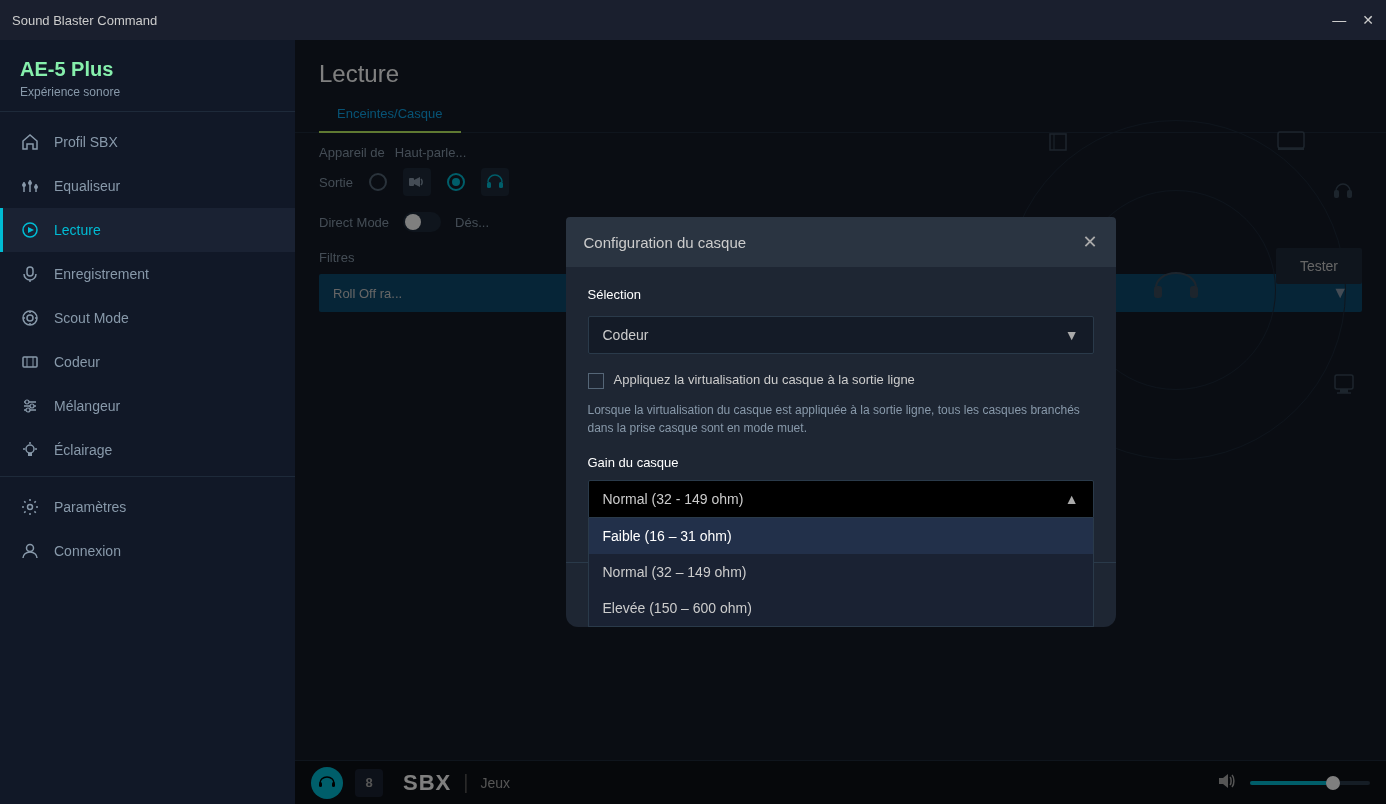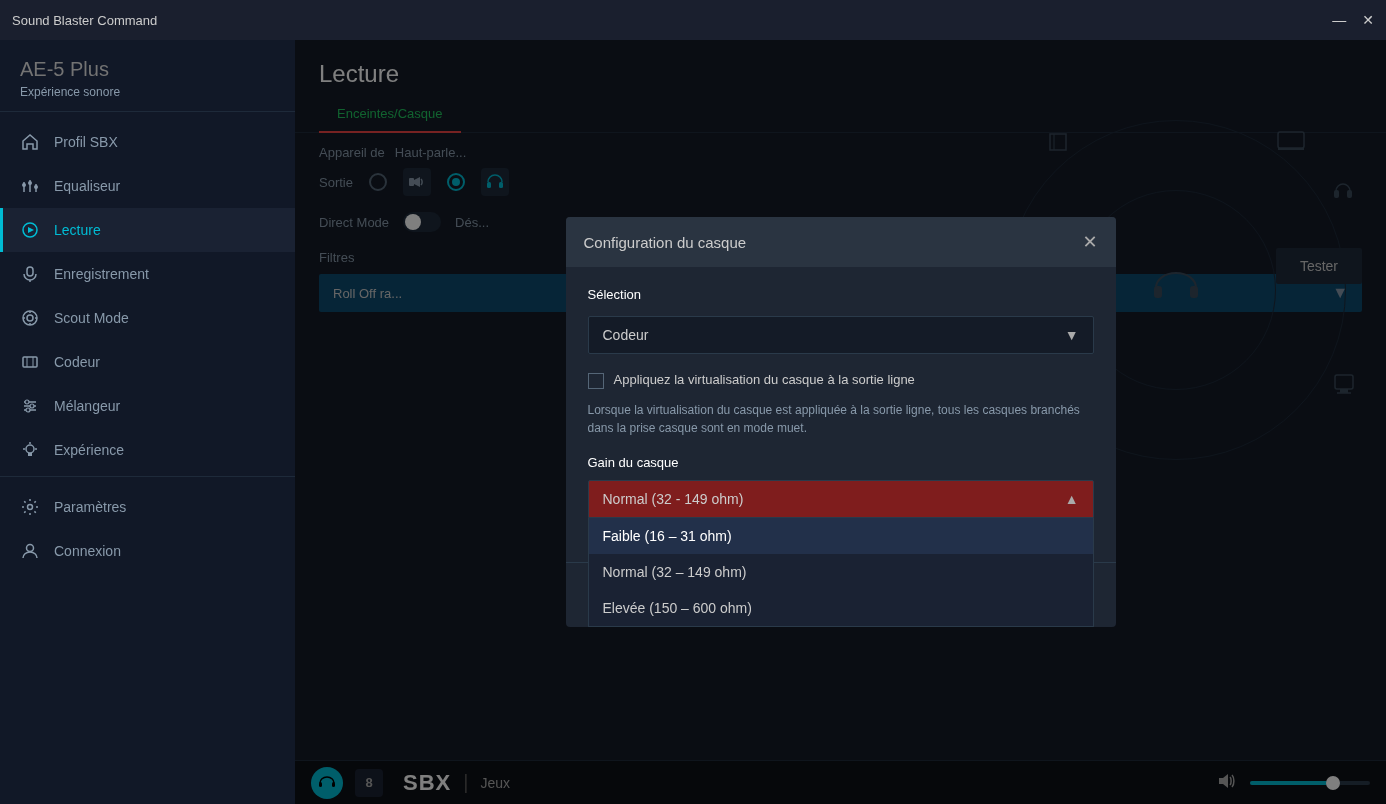--- a/index.html
+++ b/index.html
@@ -52,23 +52,23 @@
     
     .sidebar {
       width: 295px;
       background: #111827;
       display: flex;
       flex-direction: column;
       flex-shrink: 0;
       padding-bottom: 0;
     }
     .device-name {
-      color: #737373;
+      color: #86efac;
       font-size: 20px;
-      font-weight: 400;
+      font-weight: 700;
       padding: 18px 20px 4px 20px;
     }
     .experience-label {
       color: #8899aa;
       font-size: 12px;
       padding: 0 20px 12px 20px;
     }
     .sidebar-divider {
       height: 1px;
       background: #1e2a3a;
@@ -198,22 +198,22 @@
     }
     .tab {
       padding: 10px 18px;
       font-size: 13px;
       color: #8899aa;
       cursor: pointer;
       border-bottom: 2px solid transparent;
       margin-bottom: -1px;
     }
     .tab.active {
-      color: #22c55e;
-      border-bottom: 2px solid #ef4444;
+      color: #0ea5e9;
+      border-bottom: 2px solid #bef264;
     }
 
     
     .bg-circle {
       position: absolute;
       right: 40px;
       top: 80px;
       width: 340px;
       height: 340px;
       border-radius: 50%;
@@ -297,21 +297,21 @@
       top: 0; left: 0; right: 0; bottom: 0;
       background: rgba(0,0,0,0.5);
       z-index: 100;
       display: flex;
       align-items: center;
       justify-content: center;
     }
     .modal {
       background: #1e2633;
       width: 550px;
-      border-radius: 4px;
+      border-radius: 12px;
       overflow: visible;
       position: relative;
     }
     .modal-header {
       background: #2a3441;
       padding: 14px 18px;
       display: flex;
       align-items: center;
       justify-content: space-between;
       border-radius: 4px 4px 0 0;
@@ -382,21 +382,21 @@
       margin-bottom: 10px;
       font-weight: 500;
     }
     .gain-dropdown-open {
       position: relative;
     }
     .gain-select-btn {
       display: flex;
       align-items: center;
       justify-content: space-between;
-      background: #7f1d1d;
+      background: #000000;
       border: 1px solid #2a3a4a;
       padding: 10px 14px;
       color: #ccc;
       font-size: 14px;
       cursor: pointer;
       width: 100%;
       border-radius: 2px 2px 0 0;
     }
     .gain-dropdown-list {
       position: absolute;
@@ -541,21 +541,21 @@
       <span class="sidebar-icon">
         <svg width="18" height="18" viewBox="0 0 18 18" fill="none">
           <circle cx="9" cy="8" r="4" stroke="#8899aa" stroke-width="1.5"></circle>
           <line x1="9" y1="1" x2="9" y2="3" stroke="#8899aa" stroke-width="1.5"></line>
           <line x1="9" y1="13" x2="9" y2="15" stroke="#8899aa" stroke-width="1.5"></line>
           <line x1="2" y1="8" x2="4" y2="8" stroke="#8899aa" stroke-width="1.5"></line>
           <line x1="14" y1="8" x2="16" y2="8" stroke="#8899aa" stroke-width="1.5"></line>
           <path d="M7 12H11V15H7V12Z" fill="#8899aa"></path>
         </svg>
       </span>
-      <span class="sidebar-item-label">Expérience</span>
+      <span class="sidebar-item-label">Éclairage</span>
     </div>
 
     <div class="sidebar-divider" style="margin-top:4px;"></div>
 
     <div class="sidebar-item">
       <span class="sidebar-icon">
         <svg width="18" height="18" viewBox="0 0 18 18" fill="none">
           <circle cx="9" cy="9" r="2.5" stroke="#8899aa" stroke-width="1.5"></circle>
           <path d="M9 1V3M9 15V17M1 9H3M15 9H17M3.2 3.2L4.6 4.6M13.4 13.4L14.8 14.8M14.8 3.2L13.4 4.6M4.6 13.4L3.2 14.8" stroke="#8899aa" stroke-width="1.5"></path>
         </svg>

